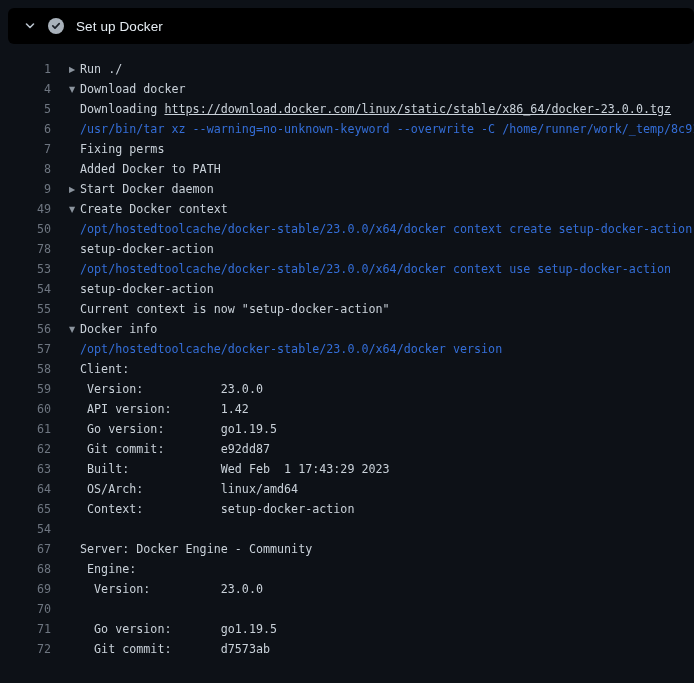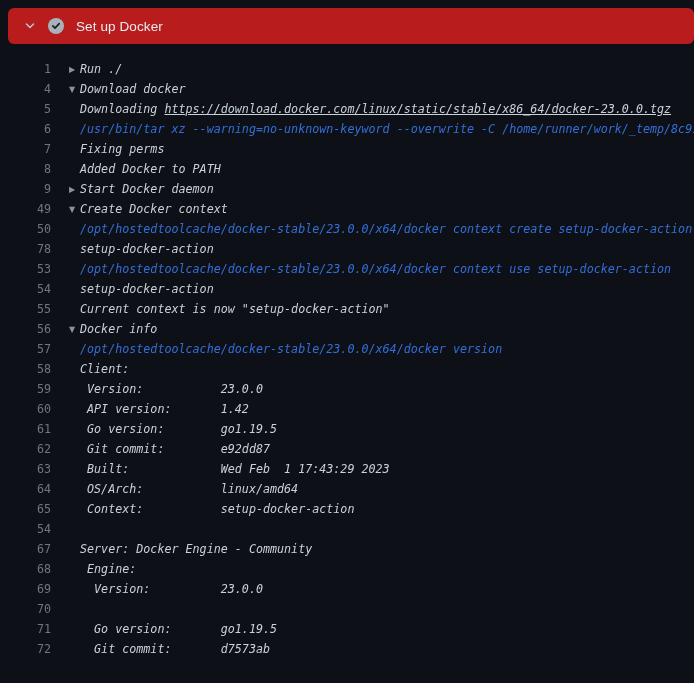--- a/index.html
+++ b/index.html
@@ -5,21 +5,21 @@
   html, body { margin:0; padding:0; }
   body {
     width:694px; height:683px;
     background:#0d1117;
     overflow:hidden;
     position:relative;
     font-family:"Liberation Sans", sans-serif;
   }
   .step-header {
     position:absolute; left:8px; top:8px; right:0; height:36px;
-    background:#b91c1c; border-radius:6px;
+    background:#000000; border-radius:6px;
     display:flex; align-items:center;
     padding-left:16px; box-sizing:border-box;
     cursor:pointer;
   }
   .chev { width:12px; height:12px; flex:none; display:block; }
   .check { width:16px; height:16px; flex:none; margin-left:12px; display:block; }
   .title {
     margin-left:12px; color:#e6edf3; font-size:13.5px; font-weight:400;
     letter-spacing:0.1px;
   }
@@ -28,21 +28,21 @@
     padding-top:15px;
     font-family:"DejaVu Sans Mono", monospace;
     font-size:11.7px;
     overflow:hidden;
   }
   .row { height:20px; line-height:20px; display:flex; white-space:pre; }
   .ln {
     width:51px; flex:none; text-align:right;
     color:#6e7681; cursor:pointer;
   }
-  .txt { margin-left:29px; color:#c9d1d9;font-style:italic; }
+  .txt { margin-left:29px; color:#c9d1d9; }
   .txt.cmd { color:#346ed8; }
   .arrow {
     display:inline-block; width:11px; margin-left:-11px;
     font-size:8px; color:#8b949e;
     font-family:"DejaVu Sans", sans-serif;
     vertical-align:1px; cursor:pointer;
   }
   .gtitle { cursor:pointer; }
   .link { text-decoration:underline; cursor:pointer; }
 </style>

